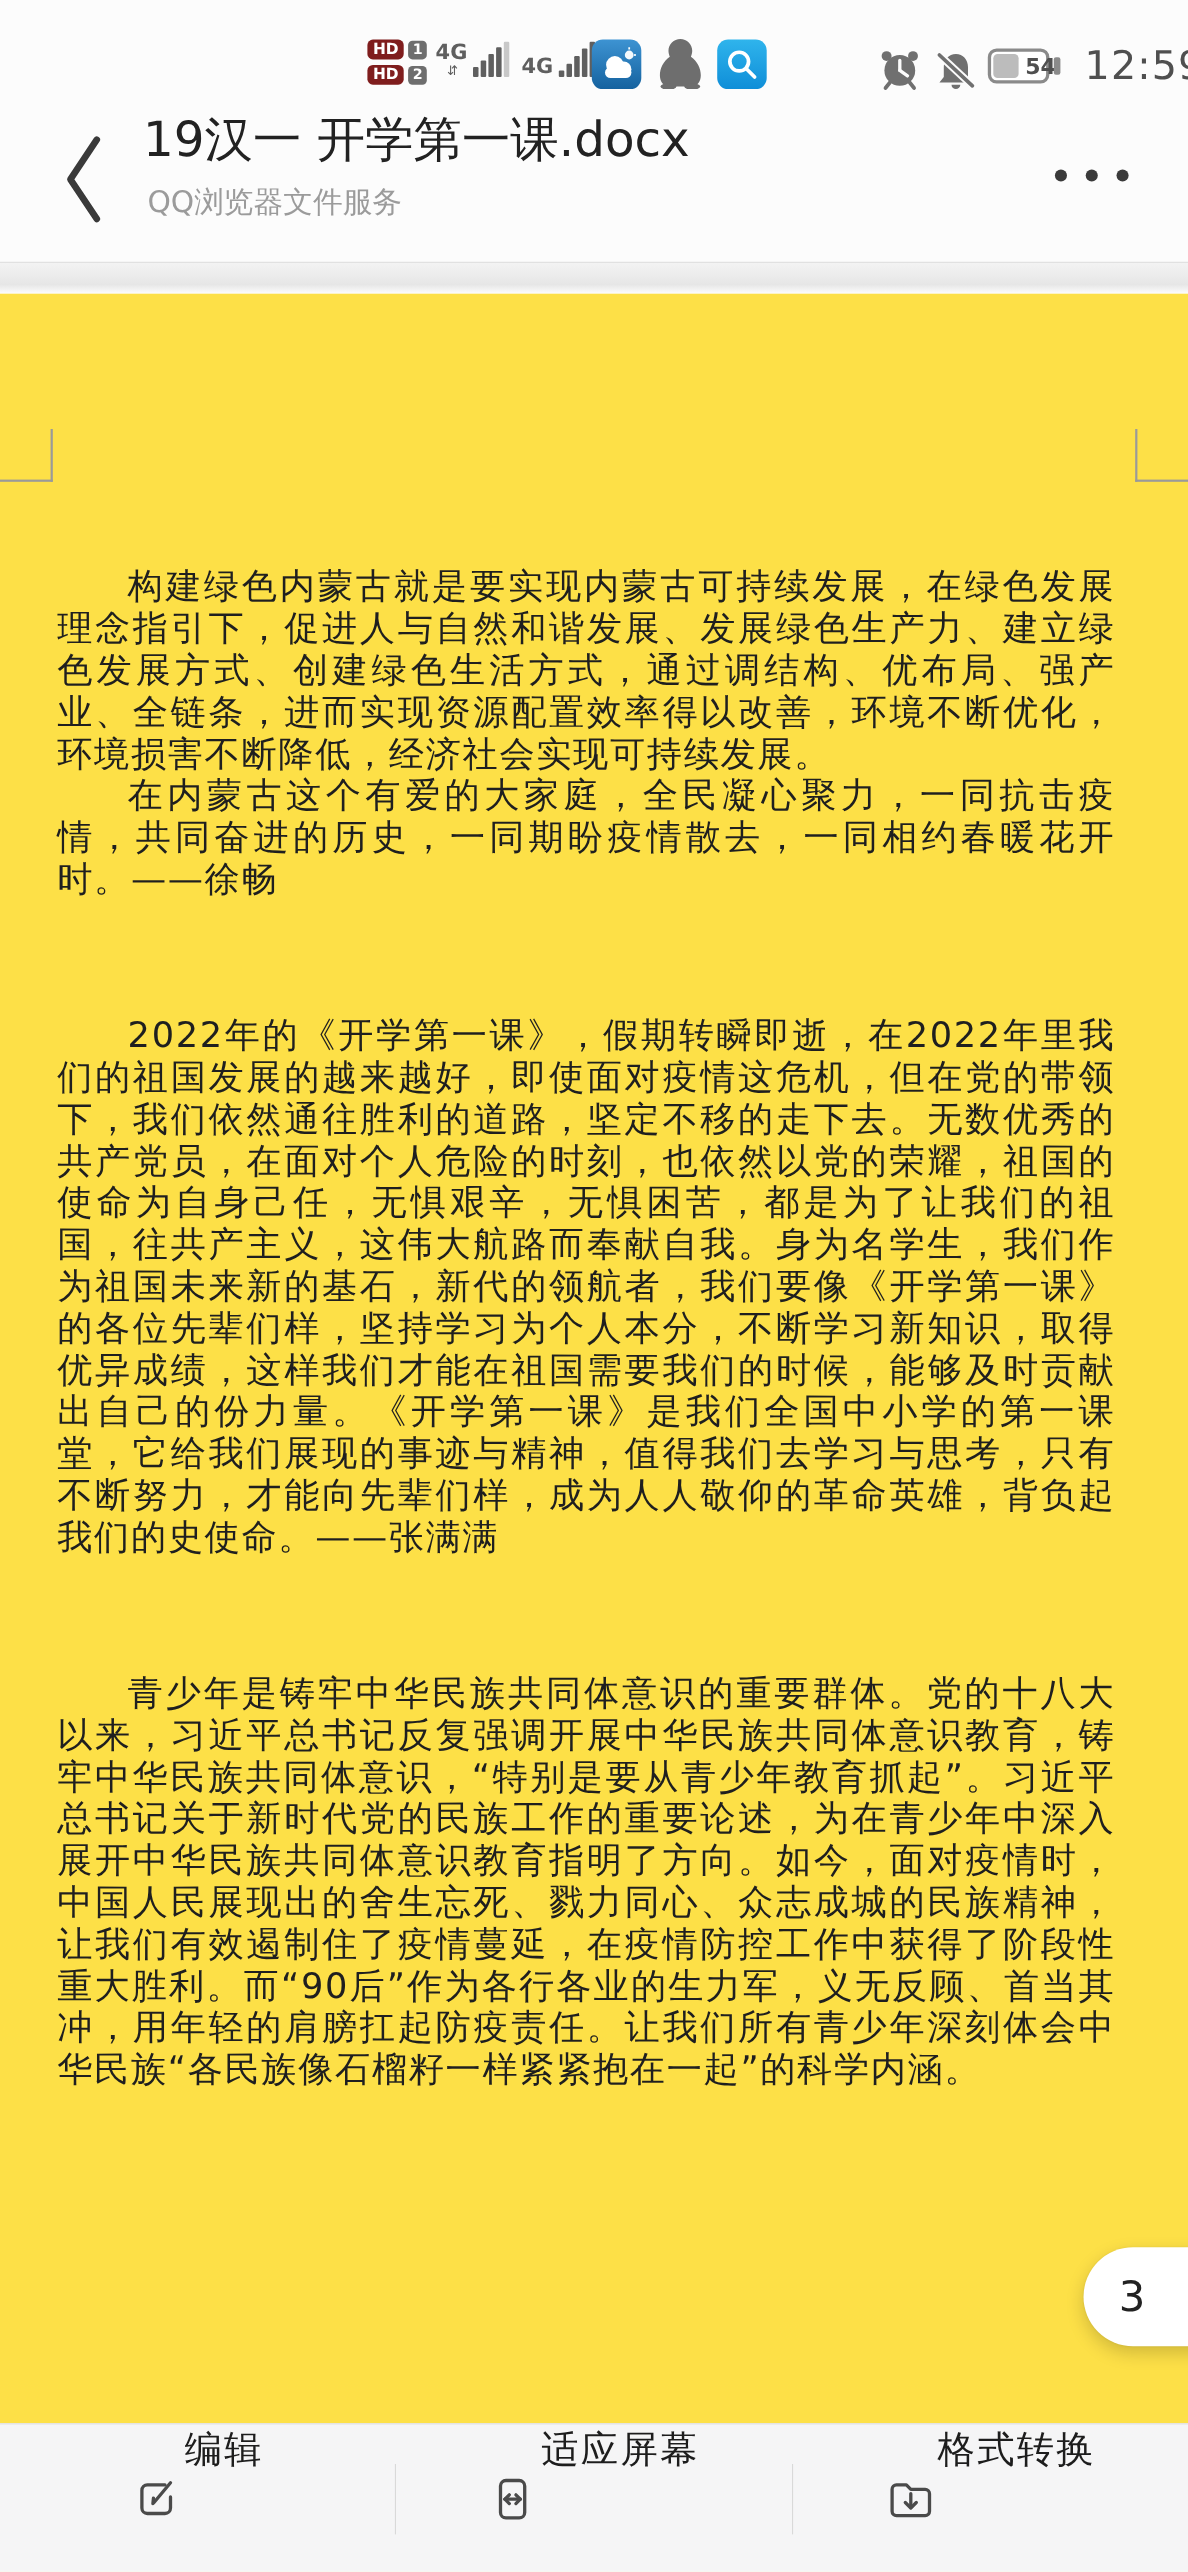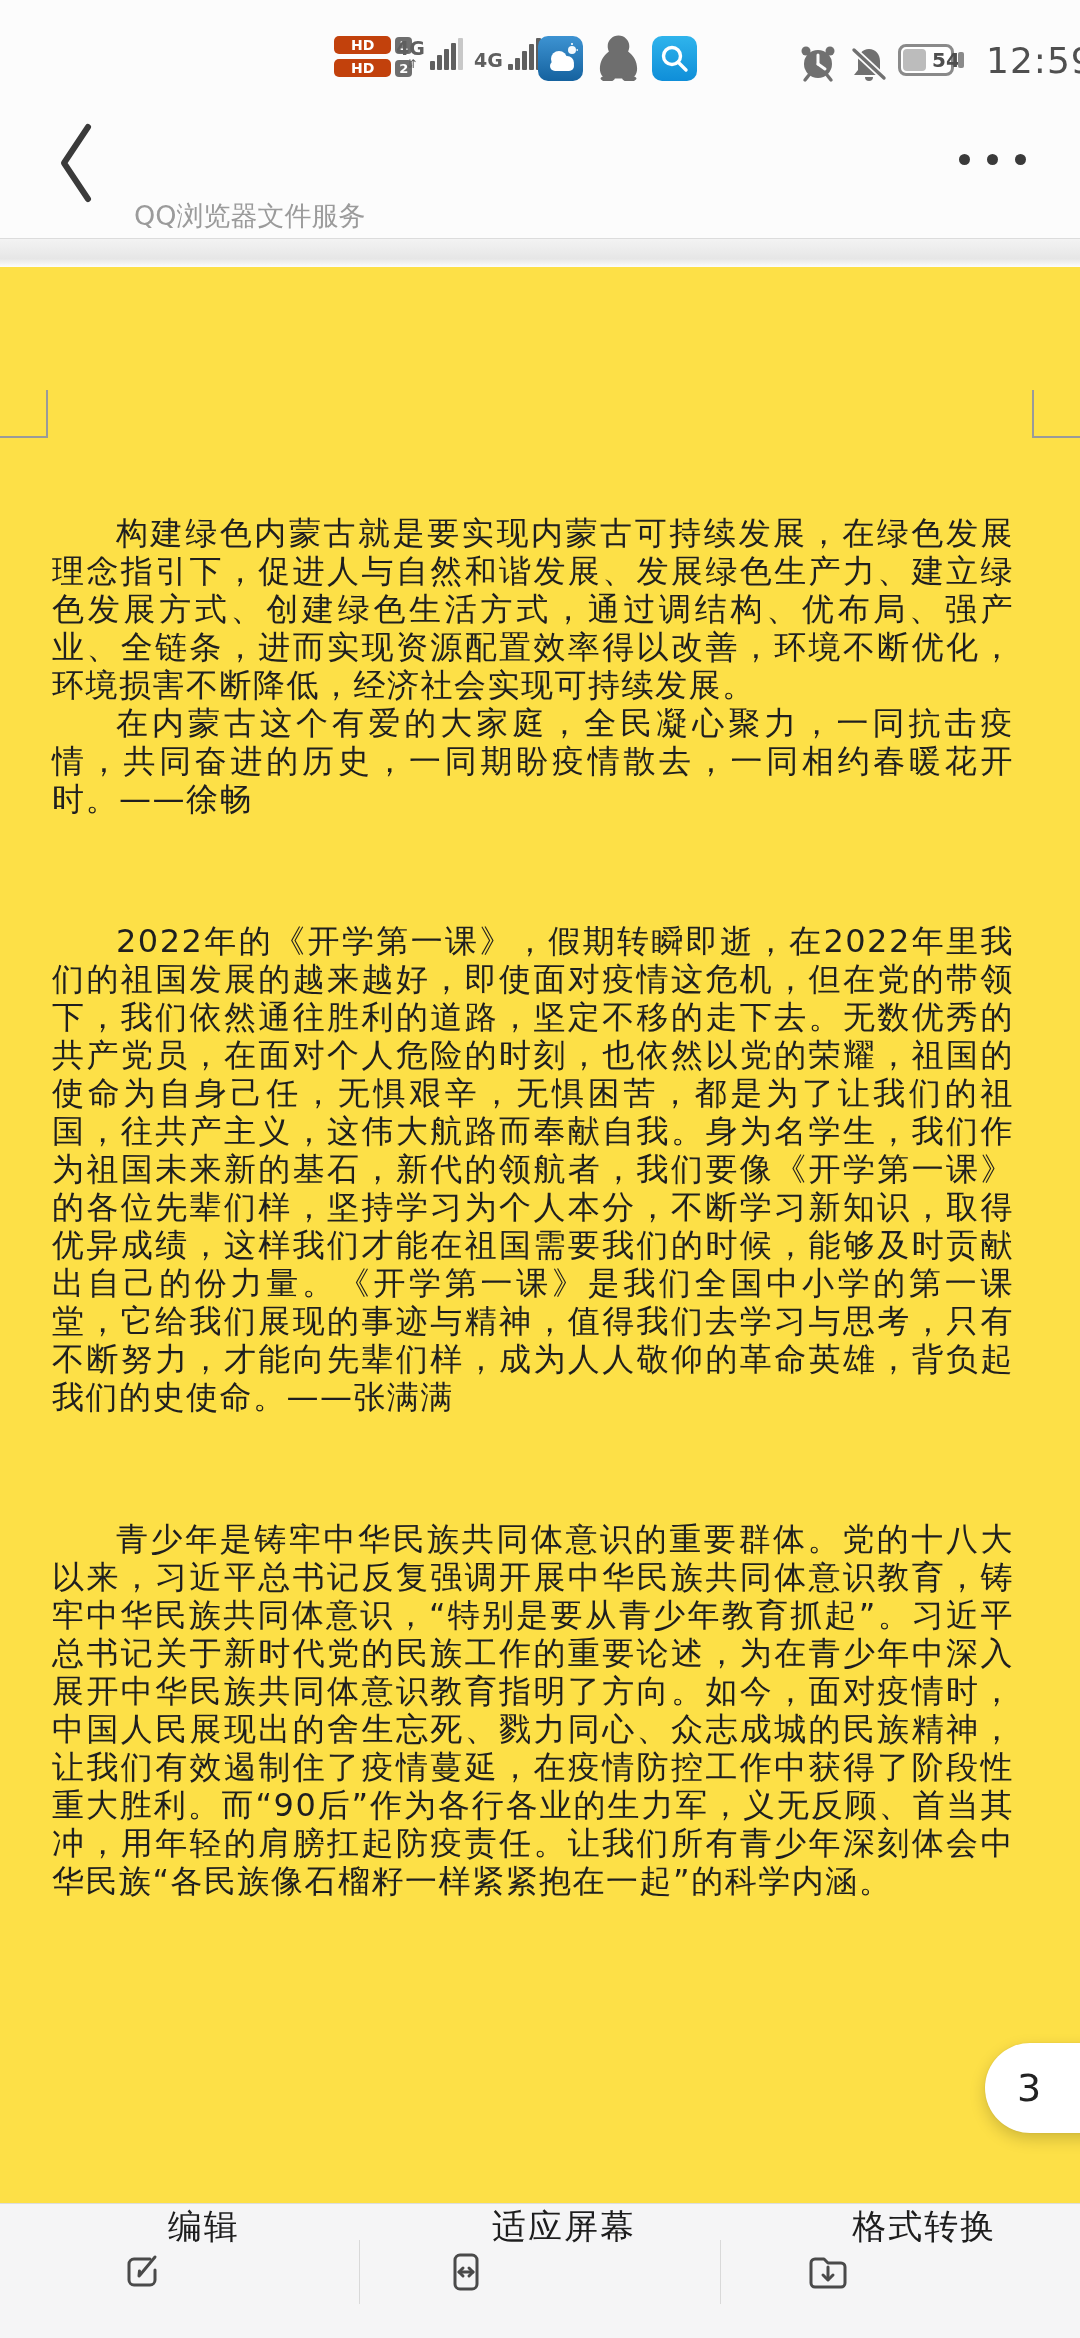--- a/index.html
+++ b/index.html
@@ -7,22 +7,22 @@
     width:1080px;height:2338px;position:relative;overflow:hidden;
     background:#ffffff;
     font-family:"DejaVu Sans","Liberation Sans",sans-serif;
     -webkit-font-smoothing:antialiased;
   }
   
   .status-bar{position:absolute;top:0;left:0;width:1080px;height:90px;background:#fcfcfc;}
   .sb-abs{position:absolute;}
   .sim-group{top:36px;left:334px;display:flex;flex-direction:column;gap:5px;}
   .sim-row{display:flex;gap:4px;align-items:center;}
-  .hd-badge{background:#c2410c;color:#fff;font-size:14px;font-weight:bold;
-    border-radius:5px;padding:1px 17px;line-height:16px;}
+  .hd-badge{background:#7f1d1d;color:#fff;font-size:14px;font-weight:bold;
+    border-radius:5px;padding:1px 5px;line-height:16px;}
   .hd-num{background:#6e6e6e;color:#fff;font-size:13px;font-weight:bold;
     border-radius:4px;width:17px;height:17px;display:flex;align-items:center;justify-content:center;}
   .net-group{display:flex;align-items:flex-end;gap:5px;}
   .net1{top:38px;left:396px;} .net2{top:38px;left:474px;}
   .net-txt{display:flex;flex-direction:column;align-items:center;line-height:1;}
   .net-4g{font-size:19px;font-weight:bold;color:#5f5f5f;}
   .net-arrows{font-size:12px;color:#5f5f5f;letter-spacing:-2px;}
   .bars{display:flex;align-items:flex-end;gap:2px;height:32px;}
   .bar{width:5px;background:#5f5f5f;border-radius:1px;}
   .bar.faded{background:#c8c8c8;}
@@ -37,21 +37,21 @@
     border-radius:8px;position:absolute;box-sizing:border-box;background:#fff;}
   .battery-fill{position:absolute;left:2px;top:2px;bottom:2px;width:46%;background:#bcbcbc;border-radius:4px;}
   .battery-label{position:absolute;inset:0;display:flex;align-items:center;justify-content:center;
     font-size:20px;color:#4f4f4f;font-weight:bold;padding-left:40px;}
   .battery-nub{position:absolute;top:52px;left:958px;width:6px;height:16px;background:#8a8a8a;border-radius:2px;}
   .clock-text{top:40px;left:986px;font-size:36px;color:#4f4f4f;letter-spacing:1px;}
   
   .header{position:absolute;top:90px;left:0;width:1080px;height:148px;background:#fcfcfc;}
   .back-btn{position:absolute;left:52px;top:28px;width:56px;height:90px;display:flex;align-items:center;}
   .file-title{position:absolute;left:130px;top:8px;font-size:44px;color:#222;white-space:nowrap;}
-  .file-subtitle{position:absolute;left:134px;top:76px;font-size:27px;color:#9b9b9b;margin-top:32px;}
+  .file-subtitle{position:absolute;left:134px;top:76px;font-size:27px;color:#9b9b9b;}
   .more-btn{position:absolute;right:46px;top:56px;display:flex;gap:17px;align-items:center;padding:8px;}
   .dot{width:11px;height:11px;border-radius:50%;background:#3a3a3a;}
   .header-hairline{position:absolute;top:238px;left:0;width:1080px;height:1px;background:#dcdcdc;}
   .gray-band{position:absolute;top:239px;left:0;width:1080px;height:28px;
     background:linear-gradient(180deg,#f3f3f3 0%,#ebebeb 45%,#e6e6e6 70%,#fdfdfd 100%);}
   
   .doc-page{position:absolute;top:267px;left:0;width:1080px;height:1936px;background:#fde047;}
   .corner-mark{position:absolute;width:46px;height:46px;}
   .corner-left{left:0;top:123px;border-right:2px solid #9a9a9a;border-bottom:2px solid #9a9a9a;}
   .corner-right{right:0;top:123px;border-left:2px solid #9a9a9a;border-bottom:2px solid #9a9a9a;}
@@ -172,20 +172,21 @@
 
   <div class="sb-abs clock-text">12:59</div>
 </div>
 
 <div class="header">
   <div class="back-btn">
     <svg width="48" height="84" viewBox="0 0 36 70">
       <polyline points="28,5 8,35 28,65" fill="none" stroke="#3a3a3a" stroke-width="5" stroke-linecap="round" stroke-linejoin="round"></polyline>
     </svg>
   </div>
+  <div class="file-title">19汉一 开学第一课.docx</div>
   <div class="file-subtitle">QQ浏览器文件服务</div>
   <div class="more-btn">
     <span class="dot"></span>
     <span class="dot"></span>
     <span class="dot"></span>
   </div>
 </div>
 <div class="header-hairline"></div>
 <div class="gray-band"></div>
 

